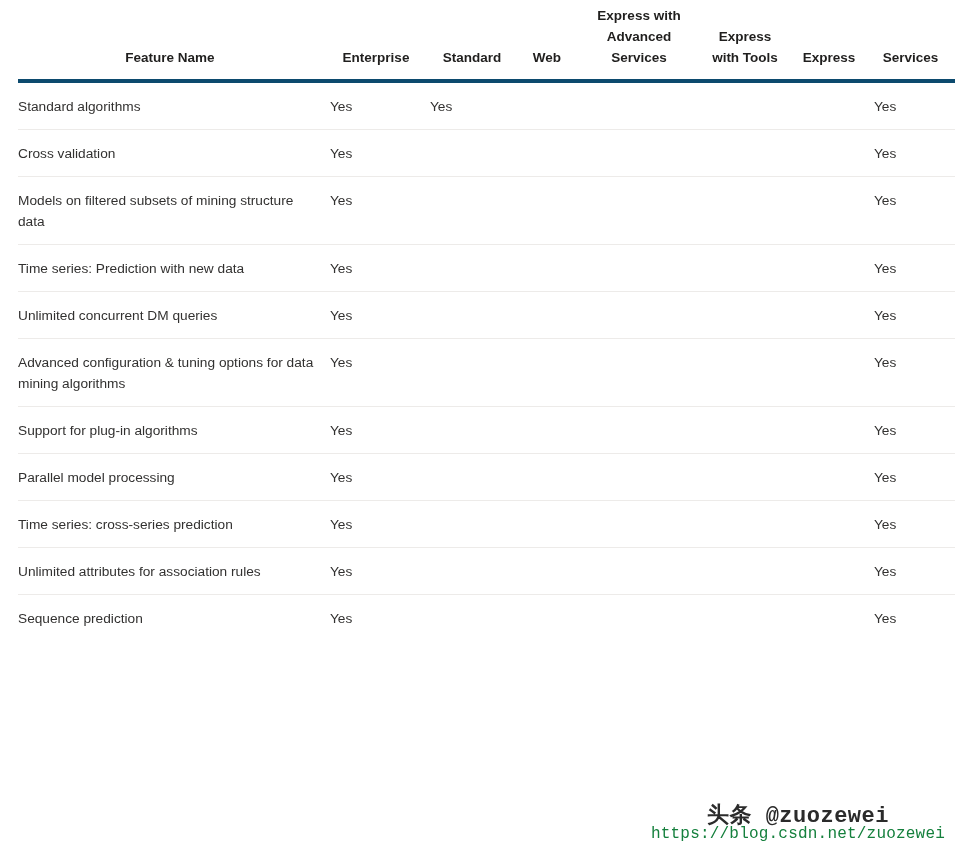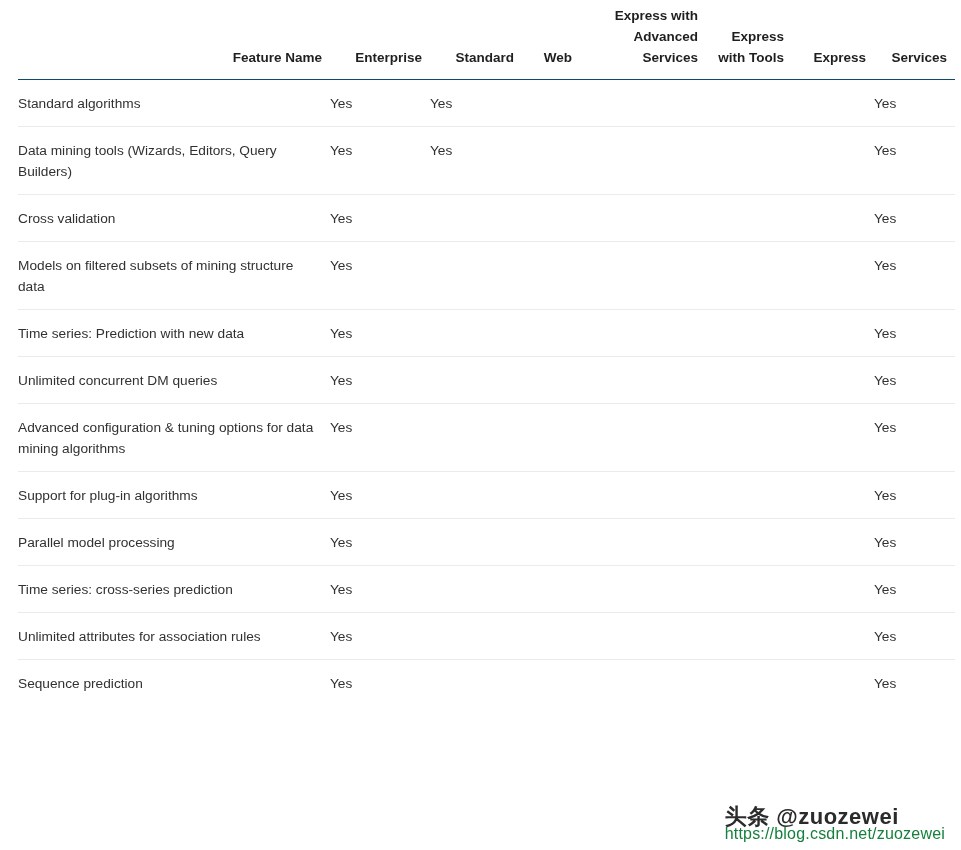--- a/index.html
+++ b/index.html
@@ -25,27 +25,27 @@
   }
 
   table.feature-table {
     border-collapse: collapse;
     width: 937px;
     table-layout: fixed;
   }
 
   table.feature-table thead th {
     vertical-align: bottom;
-    text-align: right;
+    text-align: center;
     font-weight: bold;
     font-size: 13.5px;
     line-height: 21px;
     color: #201f1e;
     padding: 5px 8px 11px 0;
-    border-bottom: 1px solid #0c4a6e;
+    border-bottom: 4px solid #0c4a6e;
     white-space: normal;
   }
 
   table.feature-table tbody td {
     vertical-align: top;
     text-align: left;
     font-size: 13.7px;
     line-height: 21px;
     color: #323130;
     padding: 13px 8px 12px 0;
@@ -67,23 +67,24 @@
   col.c-dev       { width: 81px;  }
 
   th.pad-left, td.pad-left { padding-left: 14px; }
   th.col-ent,  td.col-ent  { padding-left: 8px; }
 
   
   .watermark {
     position: absolute;
     right: 16px;
     bottom: 8px;
-    text-align: left;
+    text-align: center;
     pointer-events: none;
     user-select: none;
+    font-family: Liberation Mono, monospace;
   }
   .watermark .wm-main {
     display: block;
     font-size: 22px;
     font-weight: bold;
     color: #2b2b2b;
     letter-spacing: 0.5px;
     line-height: 26px;
     text-shadow: 0 1px 1px rgba(255,255,255,0.9);
   }
@@ -128,30 +129,20 @@
           <td class="pad-left">Standard algorithms</td>
           <td class="col-ent">Yes</td>
           <td>Yes</td>
           <td></td>
           <td></td>
           <td></td>
           <td></td>
           <td>Yes</td>
         </tr>
         <tr>
-          <td class="pad-left">Data mining tools (Wizards, Editors, Query Builders)</td>
-          <td class="col-ent">Yes</td>
-          <td>Yes</td>
-          <td></td>
-          <td></td>
-          <td></td>
-          <td></td>
-          <td>Yes</td>
-        </tr>
-        <tr>
           <td class="pad-left">Cross validation</td>
           <td class="col-ent">Yes</td>
           <td></td>
           <td></td>
           <td></td>
           <td></td>
           <td></td>
           <td>Yes</td>
         </tr>
         <tr>

